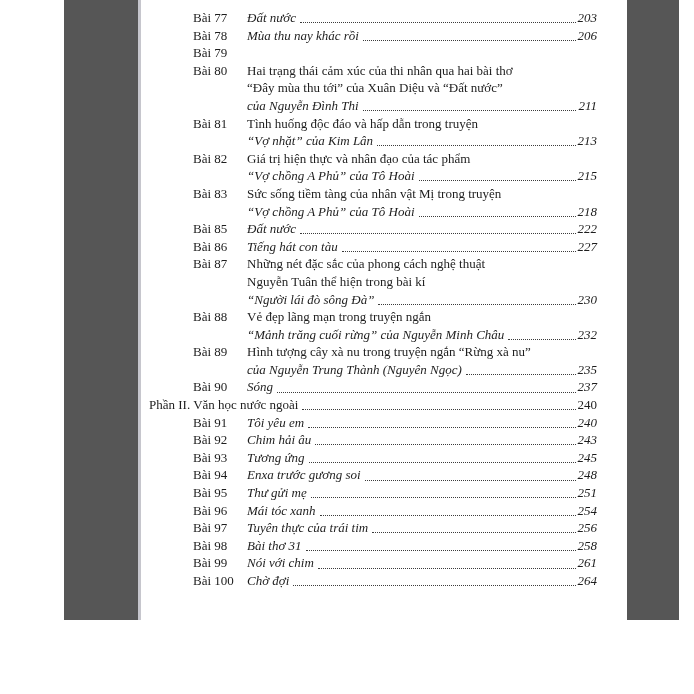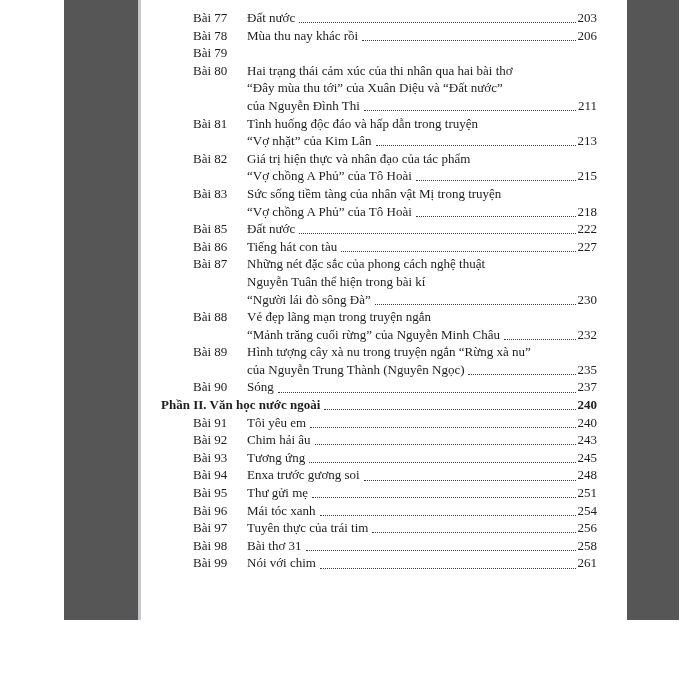--- a/index.html
+++ b/index.html
@@ -19,28 +19,28 @@
   .edge-right{position:absolute;left:603px;top:0;width:52px;height:100%;background:var(--edge);}
   .page{position:absolute;left:117px;top:0;width:486px;height:100%;}
   .toc{
     position:absolute;left:0;top:9px;width:100%;box-sizing:border-box;
     padding-right:30px;font-size:13px;line-height:17.6px;
   }
   .entry-row{display:flex;padding-left:52px;}
   .entry-label{flex:0 0 54px;white-space:nowrap;}
   .entry-titles{flex:1 1 auto;min-width:0;}
   .title-line{white-space:nowrap;}
-  .title-last{display:flex;white-space:nowrap;}
+  .title-last{display:flex;white-space:nowrap;font-style:italic;}
   .title-text{flex:0 0 auto;}
   .leader{
     flex:1 1 auto;min-width:8px;align-self:flex-end;
     border-bottom:1px dotted #3c3c3c;margin:0 2px 3.5px 4px;height:0;
   }
   .pagenum{flex:0 0 auto;}
-  .section-row{display:flex;padding-left:20px;font-weight:bold;}
+  .section-row{display:flex;padding-left:8px;font-weight:normal;}
   .footer-num{
     position:absolute;left:22px;top:649px;
     font-family:"Liberation Sans", sans-serif;font-weight:bold;font-size:13px;
     letter-spacing:0.5px;
   }
 </style>
 </head>
 <body>
 
 <div class="scene">
@@ -270,16 +270,26 @@
         <div class="entry-row">
           <div class="entry-label">Bài 99</div>
           <div class="entry-titles">
             <div class="title-last">
               <span class="title-text">Nói với chim</span>
               <span class="leader"></span>
               <span class="pagenum">261</span>
             </div>
           </div>
         </div>
+        <div class="entry-row">
+          <div class="entry-label">Bài 100</div>
+          <div class="entry-titles">
+            <div class="title-last">
+              <span class="title-text">Chờ đợi</span>
+              <span class="leader"></span>
+              <span class="pagenum">264</span>
+            </div>
+          </div>
+        </div>
       </div>
     <div class="footer-num">270</div>
   </div>
 </div>
 
 </body></html>

